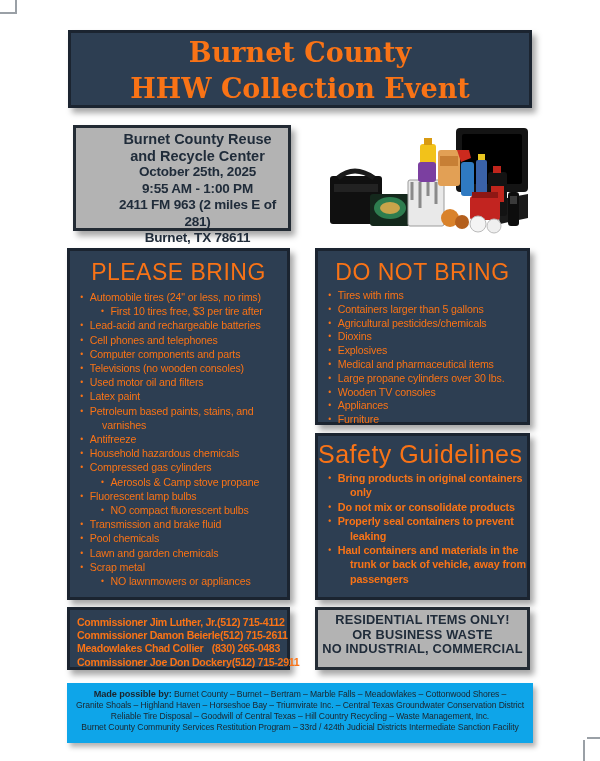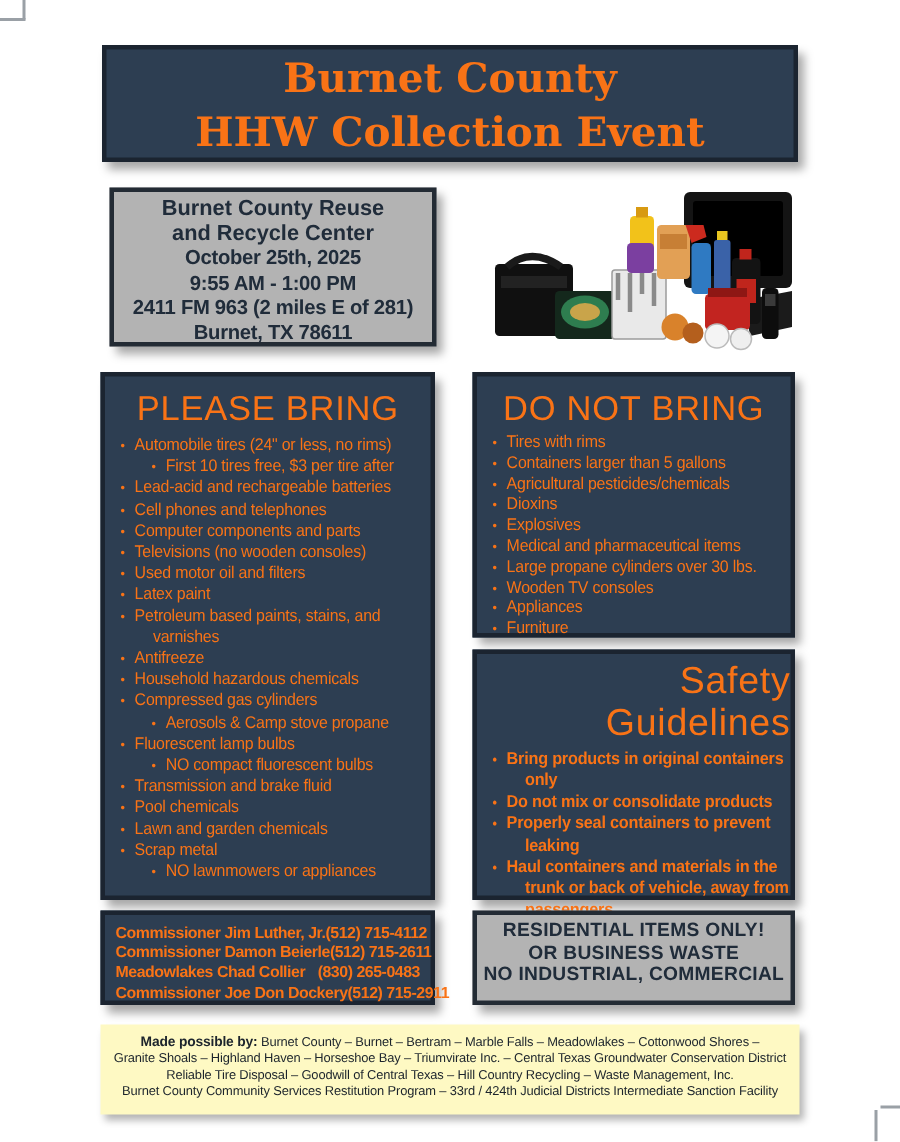--- a/index.html
+++ b/index.html
@@ -16,33 +16,33 @@
             box-shadow:4px 5px 6px rgba(0,0,0,0.35);color:#202c3a;}
 
   
   .title-box{left:68px;top:30px;width:464px;height:78px;text-align:center;
              font-family:"DejaVu Serif",serif;font-weight:bold;}
   .title-box .t1{font-size:27px;line-height:36px;padding-top:2px;}
   .title-box .t2{font-size:27px;line-height:35px;}
 
   
   .event-box{left:73px;top:125px;width:218px;height:106px;text-align:center;padding-top:3px;}
-  .event-box div{font-weight:bold;font-size:13.5px;line-height:16.5px;letter-spacing:-0.2px;}
+  .event-box div{font-weight:bold;font-size:13.5px;line-height:16.5px;letter-spacing:-0.2px;margin-left:31px;}
   .event-box .venue{font-size:14.5px;letter-spacing:0;}
 
   
   .photo{position:absolute;left:328px;top:122px;width:200px;height:112px;}
 
   
   .pb-box{left:67px;top:248px;width:223px;height:352px;}
   .dnb-box{left:315px;top:248px;width:215px;height:177px;}
   .safety-box{left:315px;top:433px;width:215px;height:167px;}
   .panel-title{text-align:center;font-size:23px;line-height:26px;letter-spacing:0.5px;
                padding-top:8px;font-weight:normal;}
-  .safety-box .panel-title{font-size:25px;text-align:right;padding-top:4px;line-height:28px;padding-left:20px;}
+  .safety-box .panel-title{font-size:25px;text-align:left;padding-top:4px;line-height:28px;}
 
   ul.blist{list-style:none;margin:5px 0 0 0;padding:0 6px 0 0;
            font-size:11.3px;line-height:14.2px;letter-spacing:-0.15px;
            width:106%;transform:scaleX(0.94);transform-origin:0 0;}
   ul.blist li{position:relative;padding-left:34px;text-indent:-13px;}
   ul.blist li::before{content:"•";position:absolute;left:11px;top:0;text-indent:0;font-size:9px;}
   ul.blist li.sub{padding-left:56px;}
   ul.blist li.sub::before{left:33px;}
   .safety-box ul.blist{font-weight:bold;font-size:11.5px;line-height:14.4px;margin-top:3px;}
   .dnb-box ul.blist{line-height:13.8px;margin-top:4px;}
@@ -50,21 +50,21 @@
   
   .comm-box{left:67px;top:607px;width:223px;height:63px;padding:6px 7px 0 7px;}
   .comm-row{display:flex;justify-content:space-between;font-size:10.6px;font-weight:bold;
             line-height:13.2px;letter-spacing:-0.3px;white-space:nowrap;}
 
   
   .res-box{left:315px;top:607px;width:215px;height:63px;text-align:center;padding-top:3px;}
   .res-box div{font-weight:bold;font-size:12.8px;line-height:14.5px;letter-spacing:0.2px;}
 
   
-  .mp-box{position:absolute;left:67px;top:683px;width:466px;height:60px;background:#fef9c3;
+  .mp-box{position:absolute;left:67px;top:683px;width:466px;height:60px;background:#0ea5e9;
           box-shadow:3px 4px 5px rgba(0,0,0,0.3);color:#1c242c;text-align:center;
           padding-top:6px;box-sizing:border-box;}
   .mp-box .mp-line{font-size:8.6px;line-height:11px;letter-spacing:-0.1px;}
   .mp-label{font-weight:bold;font-size:9.2px;}
 </style>
 </head>
 <body>
 
 <div class="page">
 

